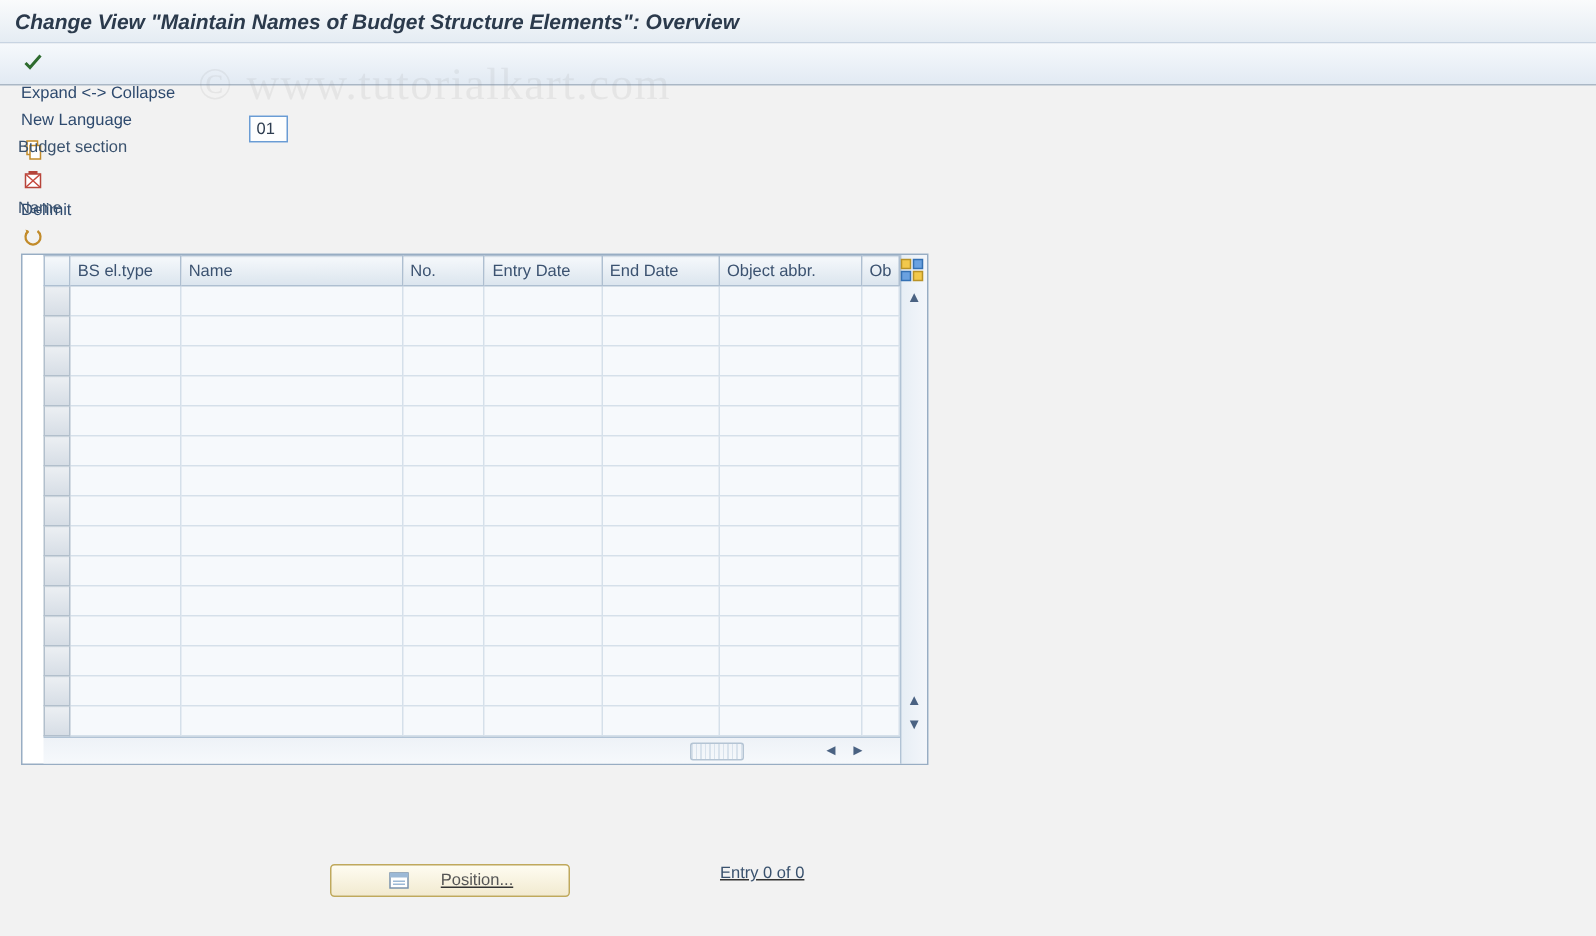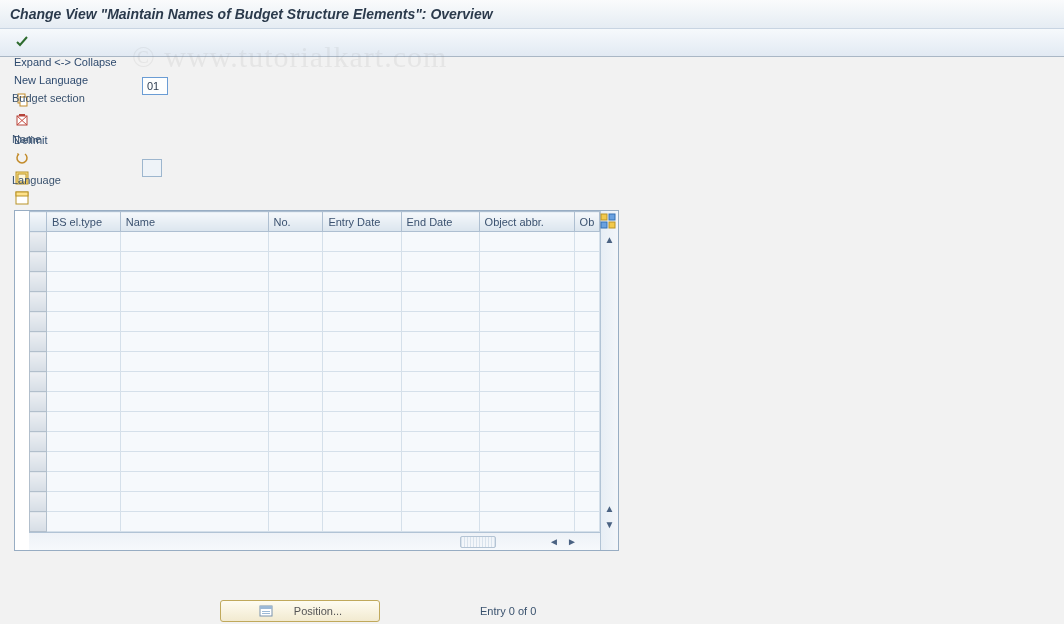--- a/index.html
+++ b/index.html
@@ -49,20 +49,21 @@
     .form-area { padding: 10px 12px 6px 12px; }
     .form-row { display: flex; align-items: center; margin-bottom: 4px; }
     .form-label { width: 130px; color: #3a526e; margin-top: 25px; }
     .form-field {
       background: #eef3f8;
       border: 1px solid #9db6ce;
       padding: 1px 4px;
       height: 18px;
       line-height: 15px;
       color: #2d3d50;
+      margin-left: 24px;
     }
     .form-field.focus { border-color: #6a9cd4; background: #fdfefe;}
     .table-wrap {
       margin: 14px 14px 0 14px;
       border: 1px solid #98adc3;
       background: #fff;
       width: 605px;
       position: relative;
     }
     .table-scroll-area { display: flex; }
@@ -128,25 +129,26 @@
       background: linear-gradient(#eef2f7,#f6f9fc);
       display:flex;
       align-items:center;
       justify-content:flex-end;
       gap:2px;
       padding-right: 20px;
     }
     .hscroll .drag { width: 36px; height:12px; border:1px solid #b4c4d4; background: repeating-linear-gradient(90deg,#d8e2ec 0 1px,transparent 1px 3px); border-radius:2px; margin-right:6px;}
     .footer-bar {
       position: absolute;
-      bottom: 2px;
+      bottom: 26px;
       left: 0;
       width: 100%;
       display: flex;
-      align-items: center;
+      align-items: flex-start;
+      text-decoration: underline;
     }
     .position-btn {
       margin-left: 220px;
       width: 160px;
       height: 22px;
       border: 1px solid #c0a95c;
       background: linear-gradient(#fefcf1,#f2ead0);
       border-radius: 3px;
       display:flex;
       align-items:center;
@@ -241,24 +243,20 @@
 
 <div class="watermark">© www.tutorialkart.com</div>
 
 <div class="form-area">
   <div class="form-row">
     <span class="form-label">Budget section</span>
     <span class="form-field focus" style="width:26px; text-align:left;">01</span>
   </div>
   <div class="form-row">
     <span class="form-label">Name</span>
-  </div>
-  <div class="form-row">
-    <span class="form-label">Language</span>
-    <span class="form-field" style="width:20px;"></span>
   </div>
 </div>
 
 <div class="table-wrap">
   <div class="table-scroll-area">
     <div class="table-body">
       <table>
         <thead>
           <tr>
             <th class="row-selector-h"></th>

